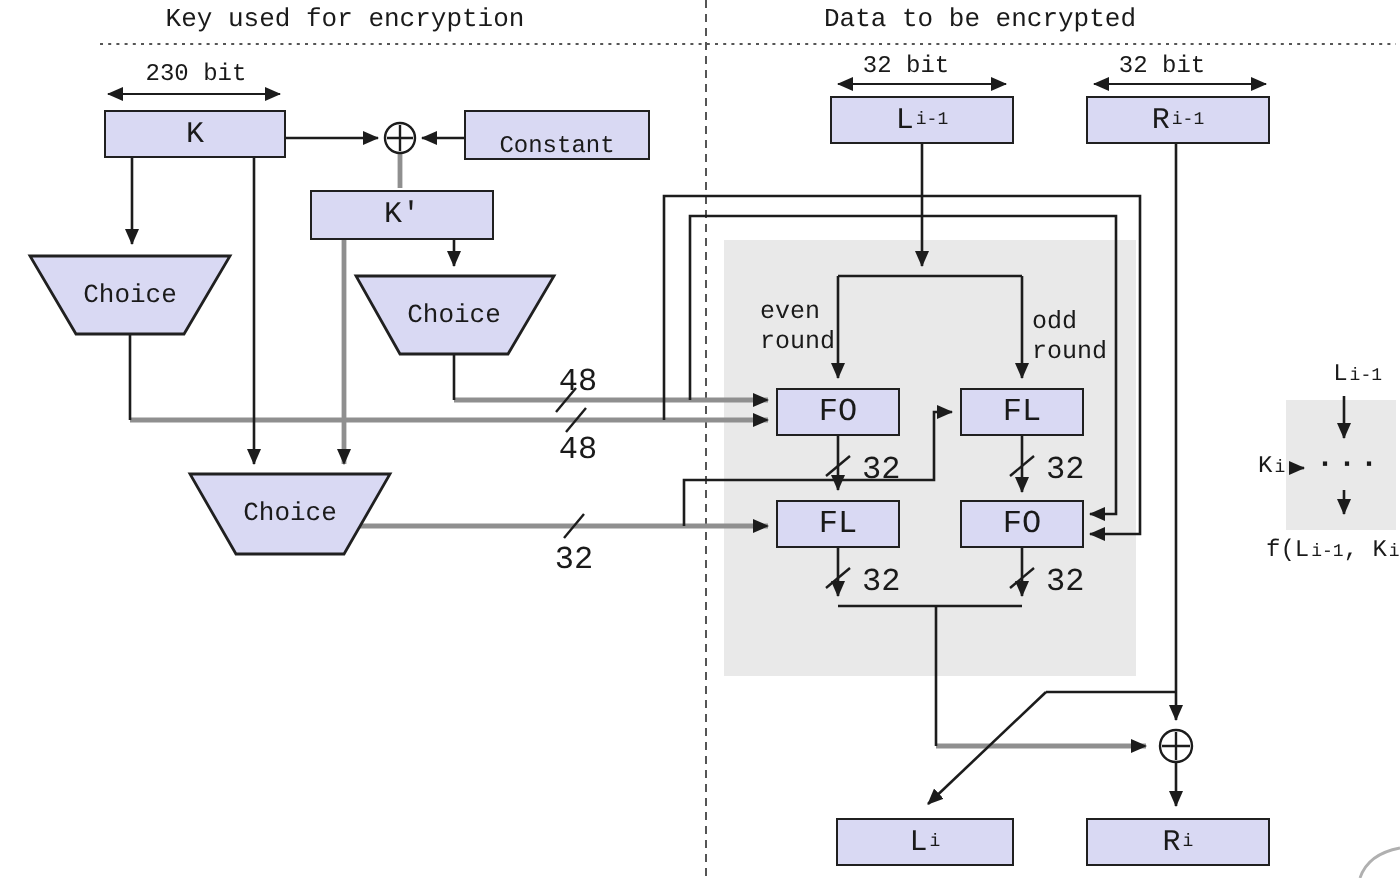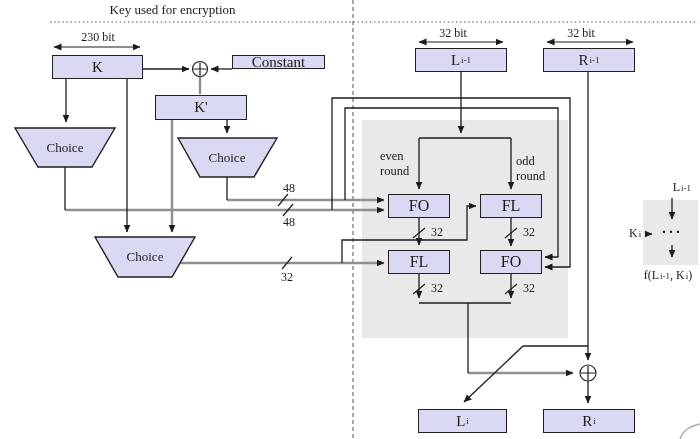--- a/index.html
+++ b/index.html
@@ -1,27 +1,27 @@
 <!DOCTYPE html>
 <html style="--box-fill: #d9d9f3; --box-border: #202020; --panel: #e9e9e9; --line: #1c1c1c; --gray: #8f8f8f;"><head>
 <meta charset="utf-8">
 <style>
   html,body{margin:0;padding:0;background:#fff;}
   #stage{position:relative;width:700px;height:439px;background:#fff;overflow:hidden;
-         font-family:Liberation Serif, serif;color:#1a1a1a;}
+         font-family:Liberation Mono, monospace;color:#1a1a1a;}
   #wires{position:absolute;left:0;top:0;z-index:2;}
   .panel{position:absolute;background:var(--panel);z-index:1;}
   .nbox{position:absolute;background:var(--box-fill);border:1.4px solid var(--box-border);
         display:flex;align-items:center;justify-content:center;z-index:3;
         font-size:15px;line-height:1;box-sizing:border-box;}
   .lbl{position:absolute;z-index:3;font-size:12px;line-height:1.15;white-space:nowrap;}
   .ctr{text-align:center;}
   .title{font-size:13px;}
   .trap-lbl{font-size:13px;}
-  .buslbl{font-size:12px;}
+  .buslbl{font-size:16px;}
   .round-lbl{font-size:12.5px;white-space:normal;line-height:1.2;}
   .sub{font-size:9px;position:relative;top:0;margin-left:1px;}
   .big{font-size:16px;}
   .dots{font-size:15px;font-weight:bold;letter-spacing:2px;}
   .minitxt{font-size:12px;}
 </style>
 </head>
 <body>
 
 <div id="stage">
@@ -104,29 +104,30 @@
     <g style="stroke:var(--box-border);stroke-width:1.4">
       <polygon style="fill:var(--box-fill)" points="15,128 115,128 92,167 38,167"></polygon>
       <polygon style="fill:var(--box-fill)" points="178,138 277,138 254,177 200,177"></polygon>
       <polygon style="fill:var(--box-fill)" points="95,237 195,237 172,277 118,277"></polygon>
     </g>
 
     <path d="M680,439 Q684,427 700,424" style="stroke:#b0b0b0;stroke-width:1.4;fill:none"></path>
   </svg>
 
   <div class="lbl title ctr" style="left:60px;top:3px;width:225px;">Key used for encryption</div>
+  <div class="lbl title ctr" style="left:395px;top:3px;width:190px;">Data to be encrypted</div>
 
   <div class="lbl ctr" style="left:70px;top:31px;width:56px;">230 bit</div>
   <div class="lbl ctr" style="left:425px;top:27px;width:56px;">32 bit</div>
   <div class="lbl ctr" style="left:553px;top:27px;width:56px;">32 bit</div>
 
   <div class="nbox" style="left:52px;top:55px;width:91px;height:24px;">
     <span>K</span>
   </div>
-  <div class="nbox" style="left:232px;top:55px;width:93px;height:14px;font-size:15px;">
+  <div class="nbox" style="left:232px;top:55px;width:93px;height:25px;font-size:12px;align-items:flex-end;">
     <span>Constant</span>
   </div>
   <div class="nbox" style="left:155px;top:95px;width:92px;height:25px;">
     <span>K'</span>
   </div>
 
   <div class="lbl trap-lbl ctr" style="left:25px;top:141px;width:80px;z-index:4;">Choice</div>
   <div class="lbl trap-lbl ctr" style="left:187px;top:151px;width:80px;z-index:4;">Choice</div>
   <div class="lbl trap-lbl ctr" style="left:105px;top:250px;width:80px;z-index:4;">Choice</div>
 

